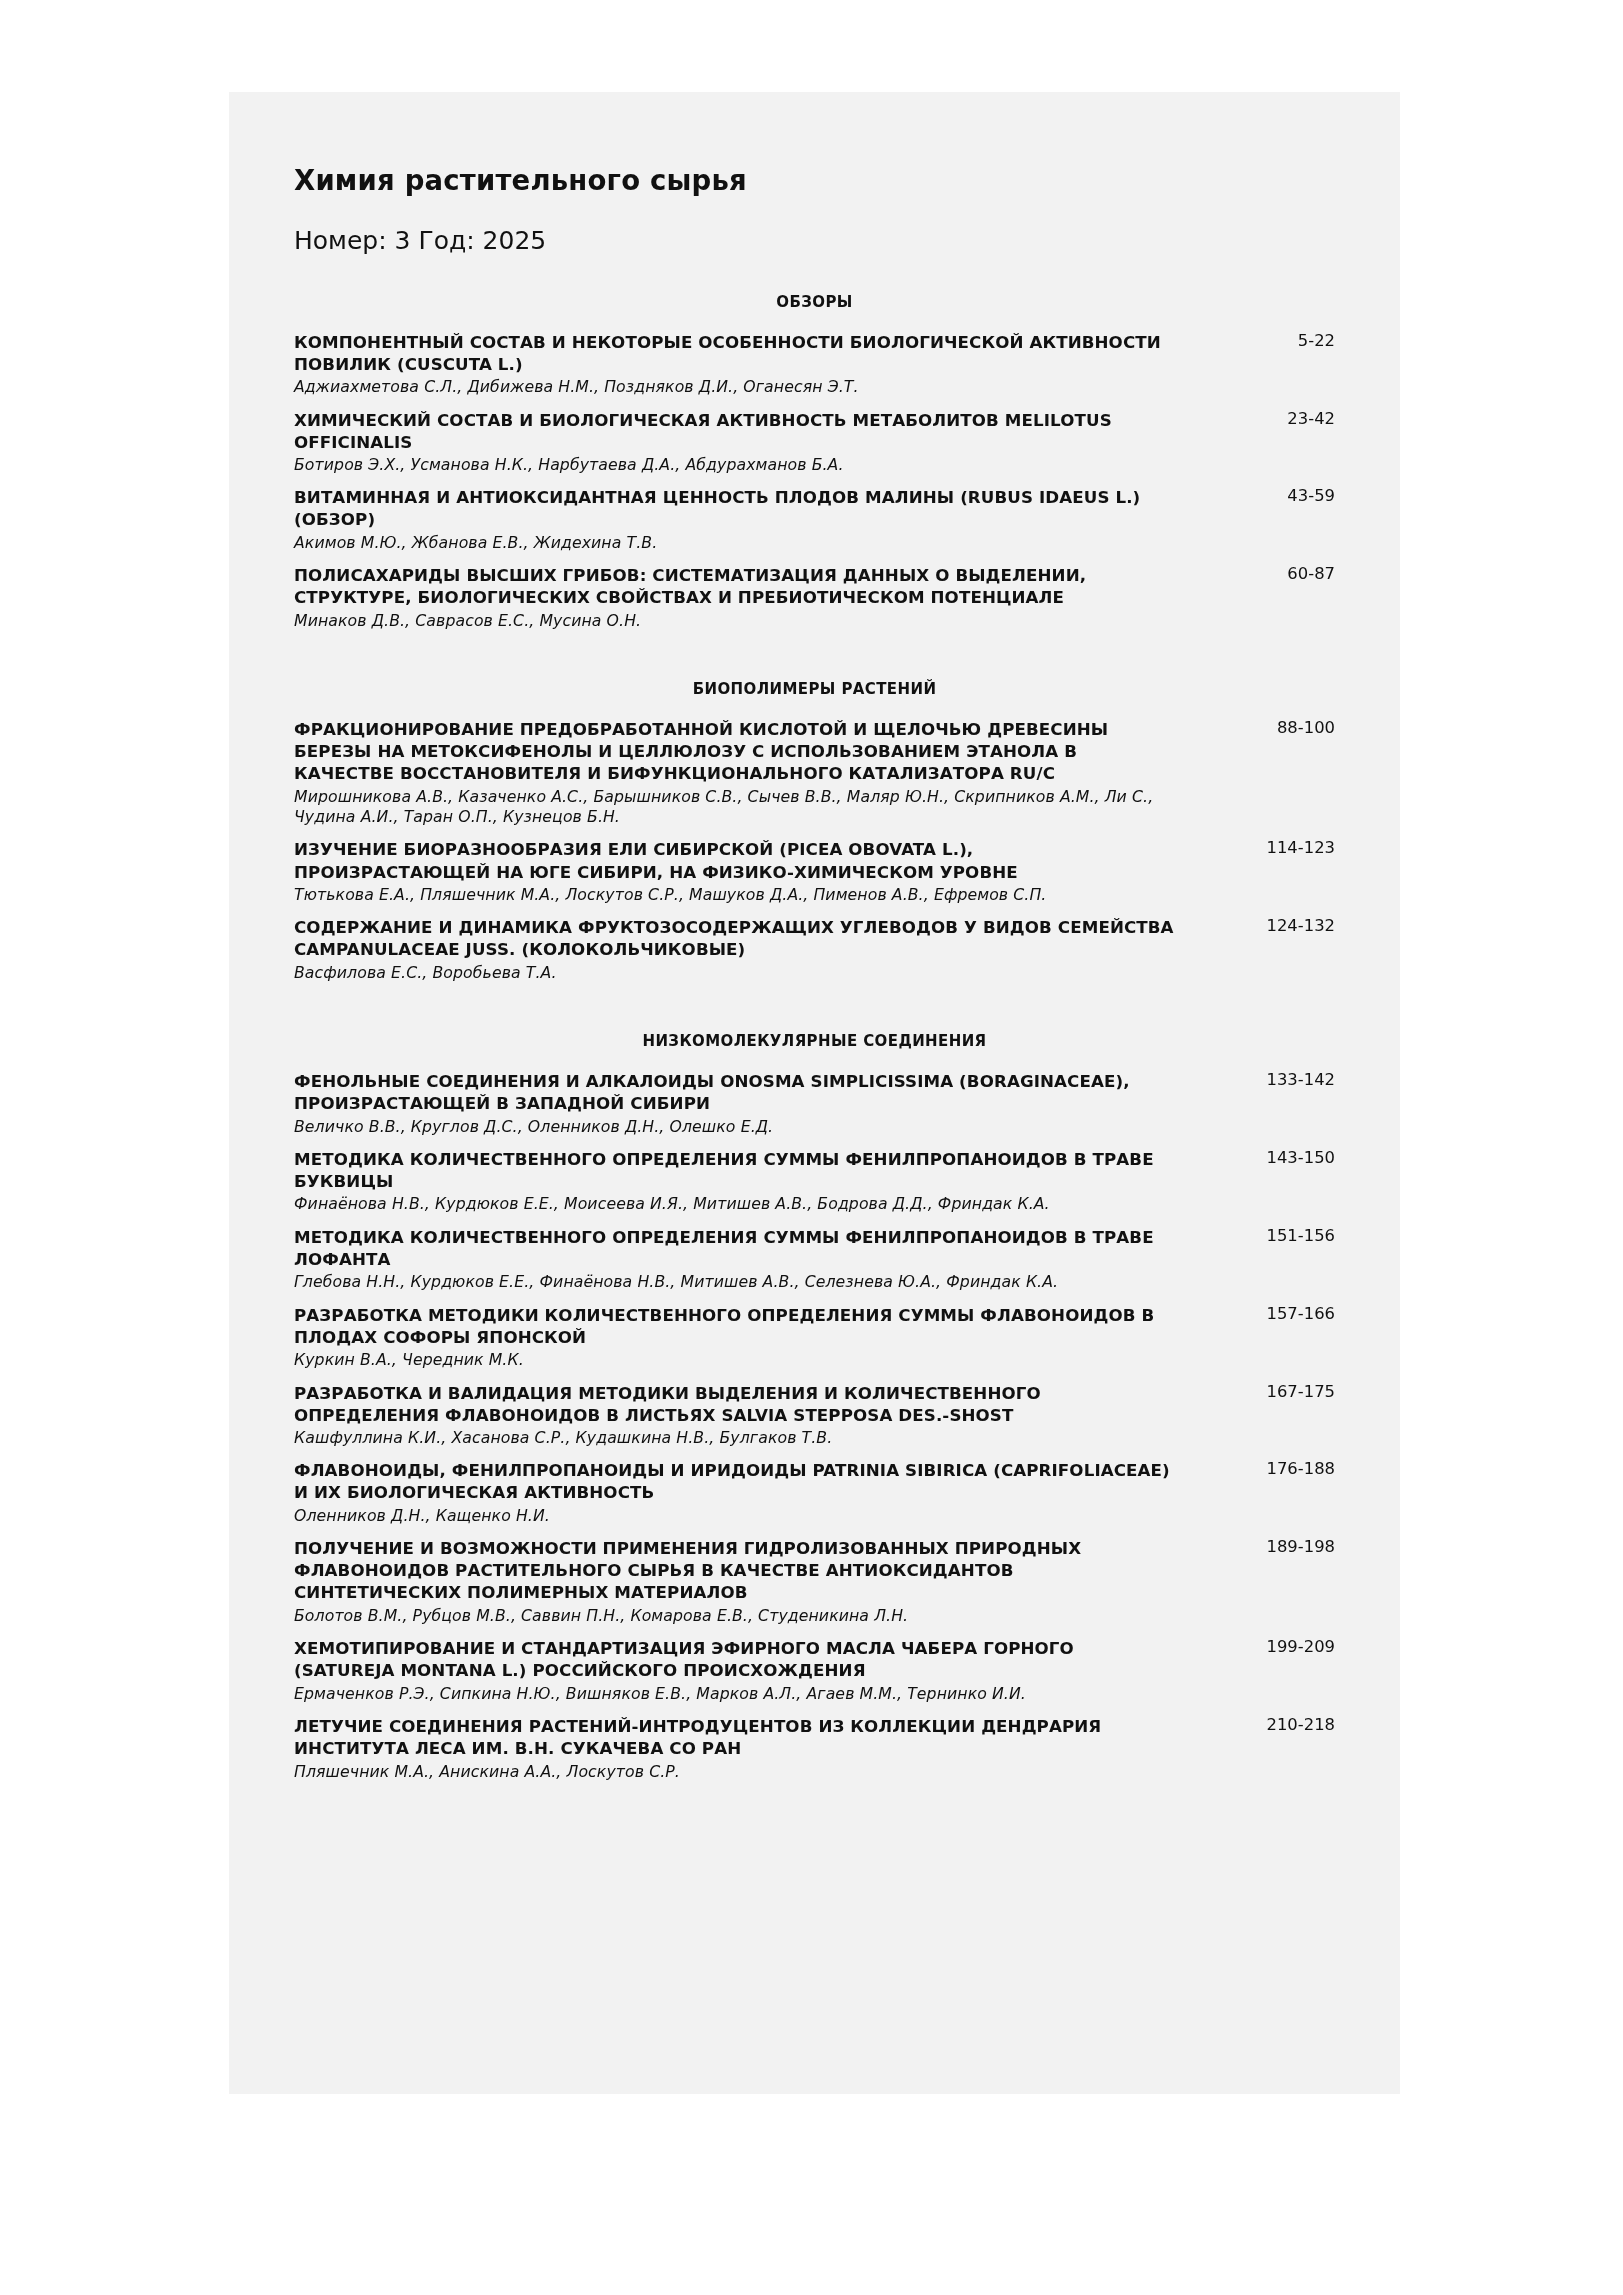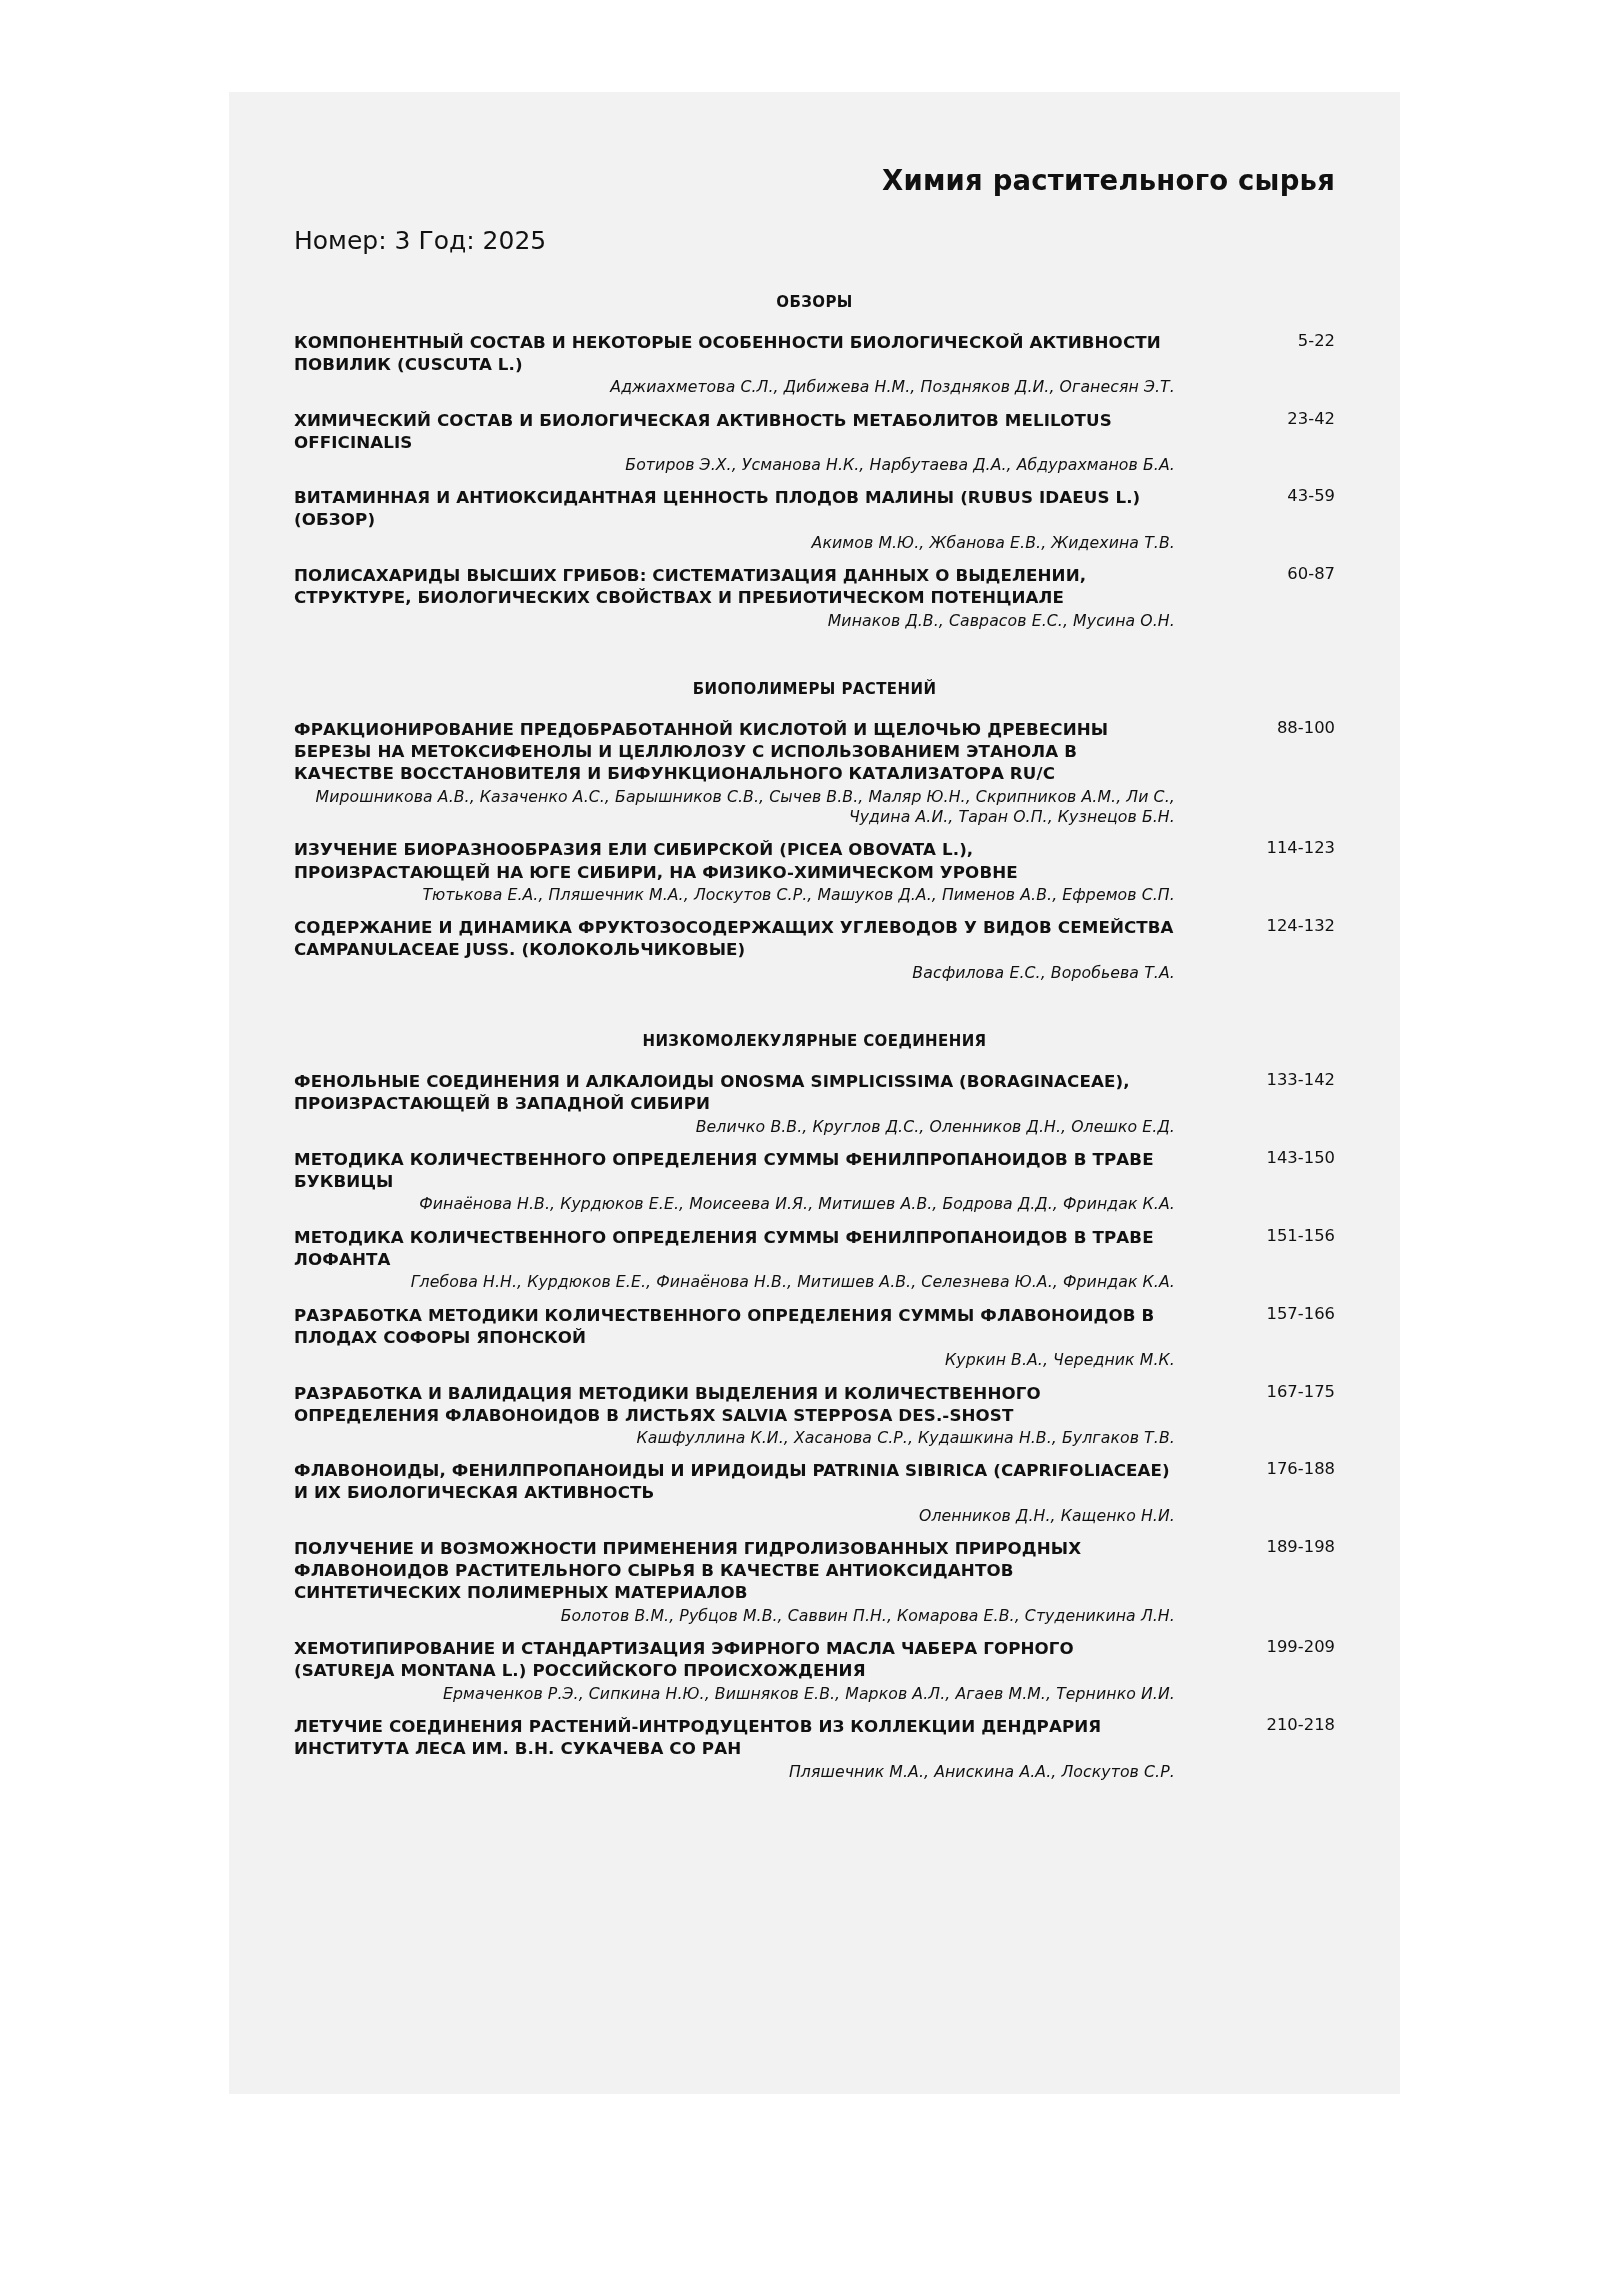--- a/index.html
+++ b/index.html
@@ -16,21 +16,21 @@
     position: absolute;
     left: 229px;
     top: 92px;
     width: 1171px;
     min-height: 2002px;
     background: #f2f2f2;
     box-sizing: border-box;
     padding: 39px 65px 52px 65px;
   }
   .journal-title {
-    text-align: right;
+    text-align: left;
     font-size: 27.5px;
     font-weight: bold;
     color: #111;
     margin: 33px 0 12px 0;
     letter-spacing: 0.2px;
   }
   .issue-line {
     text-align: left;
     font-size: 25px;
     color: #111;
@@ -74,21 +74,20 @@
     letter-spacing: 0.1px;
   }
   .art-authors {
     font-size: 15.7px;
     font-style: italic;
     color: #111;
     line-height: 1.32;
     display: block;
     margin-top: 2.6px;
     letter-spacing: 0.1px;
-    text-align: right;
   }
 </style>
 </head>
 <body>
 
 <div class="page">
 
   <h1 class="journal-title">Химия растительного сырья</h1>
   <div class="issue-line">Номер: 3  Год: 2025</div>
 

